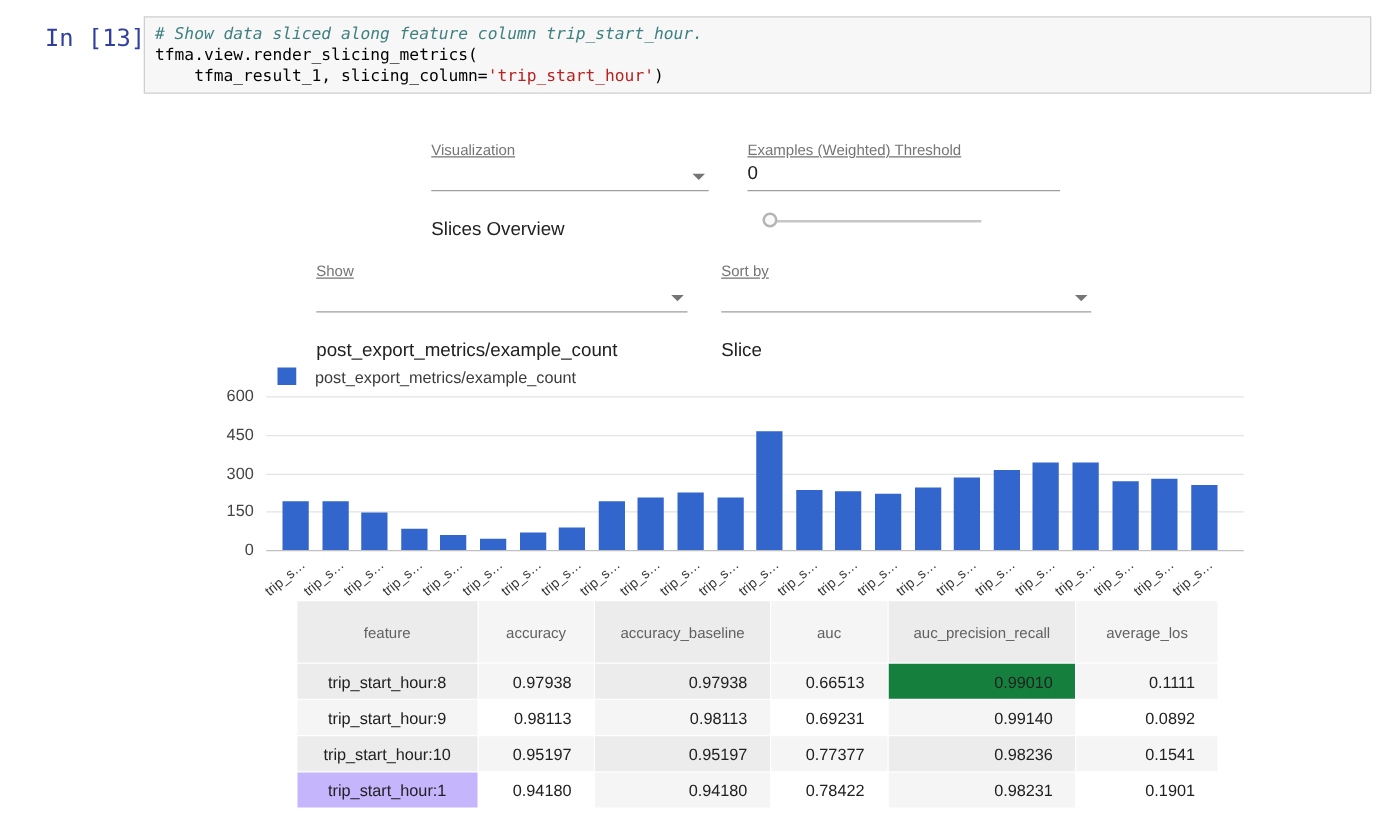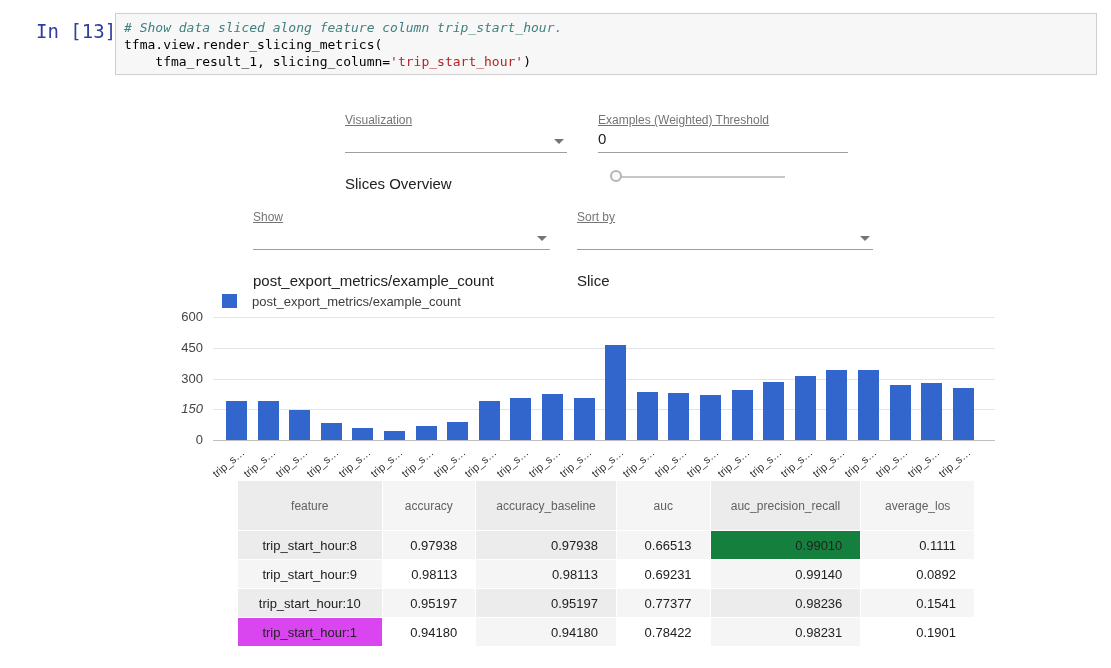--- a/index.html
+++ b/index.html
@@ -108,21 +108,21 @@
     <span class="val">Slice</span>
     <span class="chev"></span>
   </div>
 
   <div class="legend-swatch" style="background: rgb(51, 102, 204);"></div>
   <div class="legend-label">post_export_metrics/example_count</div>
   <div class="plot">
       <div class="gridline baseline" style="top: 123px;"></div>
       <div class="ytick" style="top: 115px;">0</div>
       <div class="gridline" style="top: 92.25px;"></div>
-      <div class="ytick" style="top: 84.25px; font-style: italic;">150</div>
+      <div class="ytick" style="top: 84.25px;">150</div>
       <div class="gridline" style="top: 61.5px;"></div>
       <div class="ytick" style="top: 53.5px;">300</div>
       <div class="gridline" style="top: 30.75px;"></div>
       <div class="ytick" style="top: 22.75px;">450</div>
       <div class="gridline" style="top: 0px;"></div>
       <div class="ytick" style="top: -8px;">600</div>
       <div class="bar" style="background: rgb(51, 102, 204); left: 13px; height: 38.95px;"></div>
       <div class="xtick" style="left: -38.5px; top: 129px;">trip_s…</div>
       <div class="bar" style="background: rgb(51, 102, 204); left: 44.6px; height: 38.95px;"></div>
       <div class="xtick" style="left: -6.9px; top: 129px;">trip_s…</div>
@@ -203,21 +203,21 @@
           </tr>
           <tr>
             <td class="c-feature" style="background: rgb(236, 236, 236);">trip_start_hour:10</td>
             <td class="c-num" style="background: rgb(245, 245, 245);">0.95197</td>
             <td class="c-num" style="background: rgb(236, 236, 236);">0.95197</td>
             <td class="c-num" style="background: rgb(245, 245, 245);">0.77377</td>
             <td class="c-num" style="background: rgb(236, 236, 236);">0.98236</td>
             <td class="c-num" style="background: rgb(245, 245, 245);">0.1541</td>
           </tr>
           <tr>
-            <td class="c-feature" style="background: #d946ef;">trip_start_hour:1</td>
+            <td class="c-feature" style="background: #c4b5fd;">trip_start_hour:1</td>
             <td class="c-num" style="background: rgb(255, 255, 255);">0.94180</td>
             <td class="c-num" style="background: rgb(245, 245, 245);">0.94180</td>
             <td class="c-num" style="background: rgb(255, 255, 255);">0.78422</td>
             <td class="c-num" style="background: rgb(245, 245, 245);">0.98231</td>
             <td class="c-num" style="background: rgb(255, 255, 255);">0.1901</td>
           </tr>
         </tbody>
       </table>
   </div>
 

